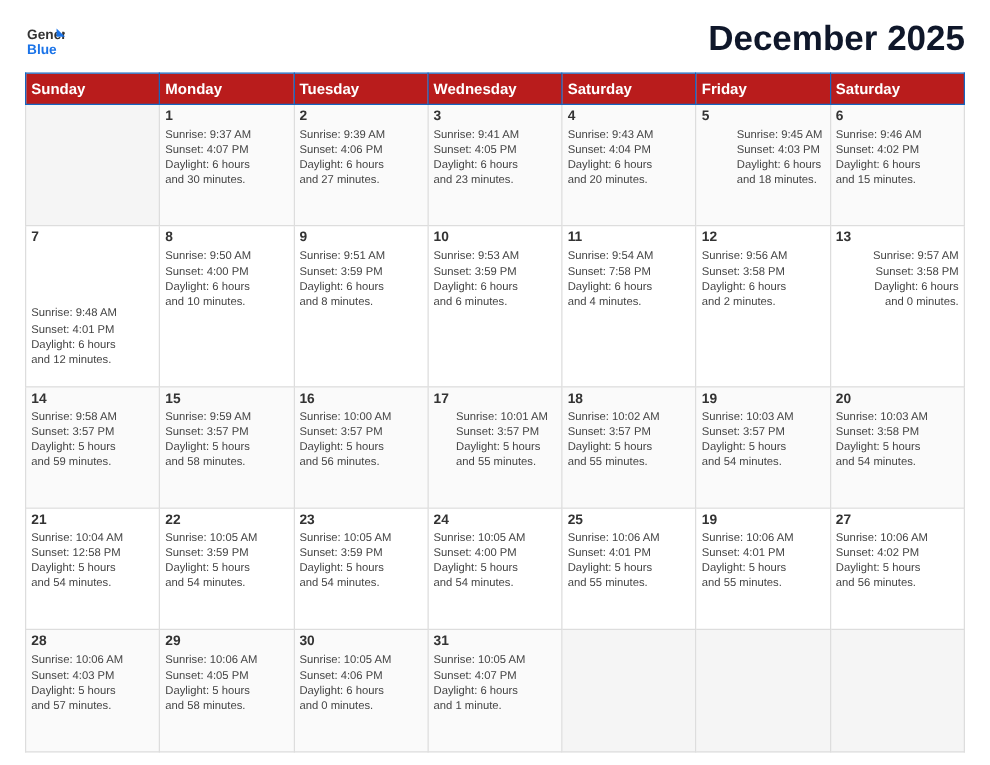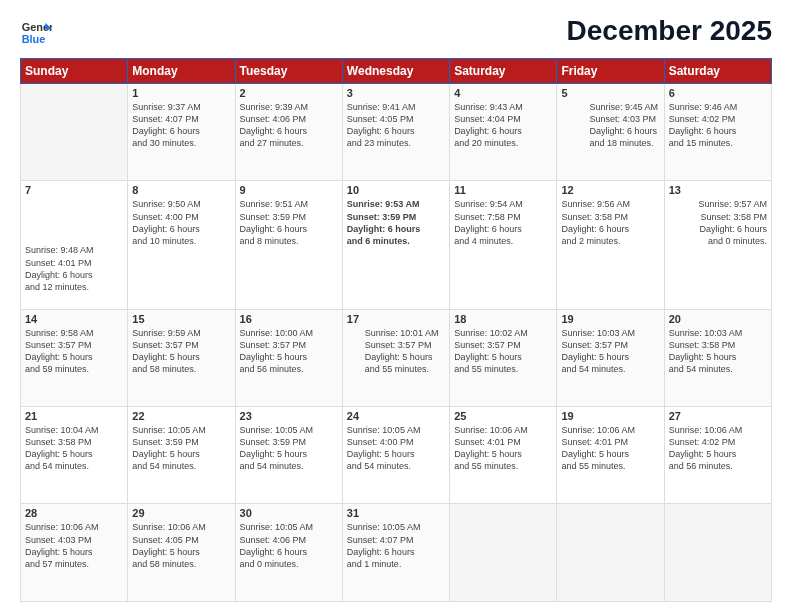--- a/index.html
+++ b/index.html
@@ -186,21 +186,21 @@
           </td>
           <td>
             <div class="day-number">9</div>
             <div class="day-content" style="white-space: pre-line;">Sunrise: 9:51 AM
 Sunset: 3:59 PM
 Daylight: 6 hours
 and 8 minutes.</div>
           </td>
           <td>
             <div class="day-number">10</div>
-            <div class="day-content" style="white-space: pre-line; font-weight: bold;">Sunrise: 9:53 AM
+            <div class="day-content" style="white-space: pre-line;">Sunrise: 9:53 AM
 Sunset: 3:59 PM
 Daylight: 6 hours
 and 6 minutes.</div>
           </td>
           <td>
             <div class="day-number">11</div>
             <div class="day-content" style="white-space: pre-line;">Sunrise: 9:54 AM
 Sunset: 7:58 PM
 Daylight: 6 hours
 and 4 minutes.</div>
@@ -268,21 +268,21 @@
             <div class="day-content" style="white-space: pre-line;">Sunrise: 10:03 AM
 Sunset: 3:58 PM
 Daylight: 5 hours
 and 54 minutes.</div>
           </td>
         </tr>
         <tr>
           <td>
             <div class="day-number">21</div>
             <div class="day-content" style="white-space: pre-line;">Sunrise: 10:04 AM
-Sunset: 3:58 PM
+Sunset: 12:58 PM
 Daylight: 5 hours
 and 54 minutes.</div>
           </td>
           <td>
             <div class="day-number">22</div>
             <div class="day-content" style="white-space: pre-line;">Sunrise: 10:05 AM
 Sunset: 3:59 PM
 Daylight: 5 hours
 and 54 minutes.</div>
           </td>

